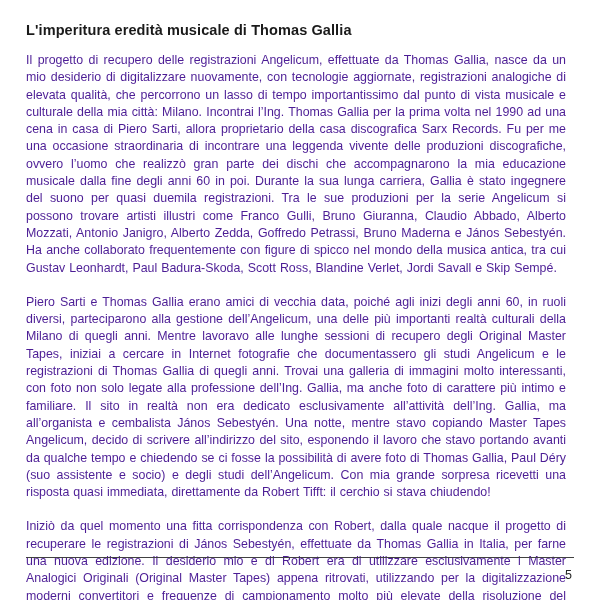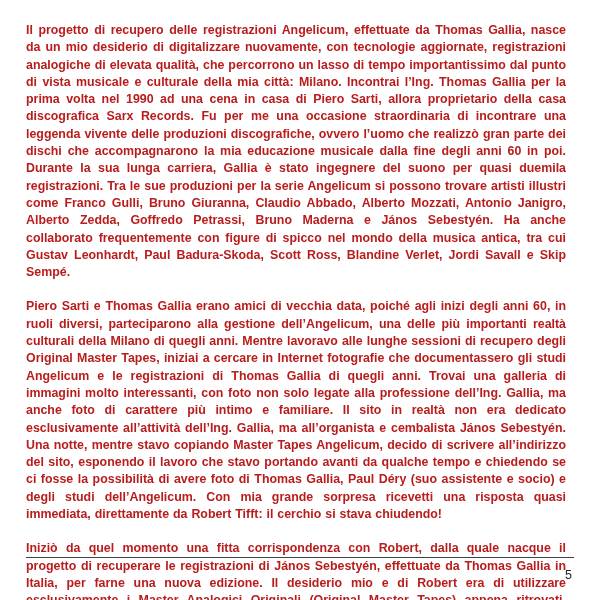--- a/index.html
+++ b/index.html
@@ -24,22 +24,21 @@
     color: #1a1a1a;
     margin: 0 0 14px 0;
     letter-spacing: 0.1px;
   }
   .doc-body p {
     font-size: 12.4px;
     line-height: 17.3px;
     text-align: justify;
     margin: 0 8px 17px 0;
     word-spacing: 0.5px;
-    color: #b91c1c;
-    font-weight: bold;
+    color: #4c1d95;
   }
   .footer-rule {
     position: absolute;
     left: 26px;
     right: 26px;
     bottom: 42px;
     border: none;
     border-top: 1.4px solid #404040;
     margin: 0;
   }
@@ -48,20 +47,21 @@
     right: 28px;
     bottom: 18px;
     font-size: 12.5px;
     color: #262626;
   }
 </style>
 </head>
 <body>
 
 <div class="page">
+  <h1 class="doc-title">L'imperitura eredità musicale di Thomas Gallia</h1>
 
   <div class="doc-body">
     <p>Il progetto di recupero delle registrazioni Angelicum, effettuate da Thomas Gallia, nasce da un mio desiderio di digitalizzare nuovamente, con tecnologie aggiornate, registrazioni analogiche di elevata qualità, che percorrono un lasso di tempo importantissimo dal punto di vista musicale e culturale della mia città: Milano. Incontrai l’Ing. Thomas Gallia per la prima volta nel 1990 ad una cena in casa di Piero Sarti, allora proprietario della casa discografica Sarx Records. Fu per me una occasione straordinaria di incontrare una leggenda vivente delle produzioni discografiche, ovvero l’uomo che realizzò gran parte dei dischi che accompagnarono la mia educazione musicale dalla fine degli anni 60 in poi. Durante la sua lunga carriera, Gallia è stato ingegnere del suono per quasi duemila registrazioni. Tra le sue produzioni per la serie Angelicum si possono trovare artisti illustri come Franco Gulli, Bruno Giuranna, Claudio Abbado, Alberto Mozzati, Antonio Janigro, Alberto Zedda, Goffredo Petrassi, Bruno Maderna e János Sebestyén. Ha anche collaborato frequentemente con figure di spicco nel mondo della musica antica, tra cui Gustav Leonhardt, Paul Badura-Skoda, Scott Ross, Blandine Verlet, Jordi Savall e Skip Sempé.</p>
     <p>Piero Sarti e Thomas Gallia erano amici di vecchia data, poiché agli inizi degli anni 60, in ruoli diversi, parteciparono alla gestione dell’Angelicum, una delle più importanti realtà culturali della Milano di quegli anni. Mentre lavoravo alle lunghe sessioni di recupero degli Original Master Tapes, iniziai a cercare in Internet fotografie che documentassero gli studi Angelicum e le registrazioni di Thomas Gallia di quegli anni. Trovai una galleria di immagini molto interessanti, con foto non solo legate alla professione dell’Ing. Gallia, ma anche foto di carattere più intimo e familiare. Il sito in realtà non era dedicato esclusivamente all’attività dell’Ing. Gallia, ma all’organista e cembalista János Sebestyén. Una notte, mentre stavo copiando Master Tapes  Angelicum, decido di scrivere all’indirizzo del sito, esponendo il lavoro che stavo portando avanti da qualche tempo e chiedendo se ci fosse la possibilità di avere foto di Thomas Gallia, Paul Déry (suo assistente e socio) e degli studi dell’Angelicum. Con mia grande sorpresa ricevetti una risposta quasi immediata, direttamente da Robert Tifft: il cerchio si stava chiudendo!</p>
     <p>Iniziò da quel momento una fitta corrispondenza con Robert, dalla quale nacque il progetto di recuperare le registrazioni di János Sebestyén, effettuate da Thomas Gallia in Italia, per farne una nuova edizione. Il desiderio mio e di Robert era di utilizzare esclusivamente i Master Analogici Originali (Original Master Tapes) appena ritrovati, utilizzando per la digitalizzazione moderni convertitori e frequenze di campionamento molto più elevate della risoluzione del formato CD. I primi riversamenti effettuati, usando registratori Studer A812 e Nagra T, hanno rivelato un suono particolarmente fedele, con una gamma</p>
   </div>
 
   <hr class="footer-rule">
 
   <div class="page-number">5</div>

